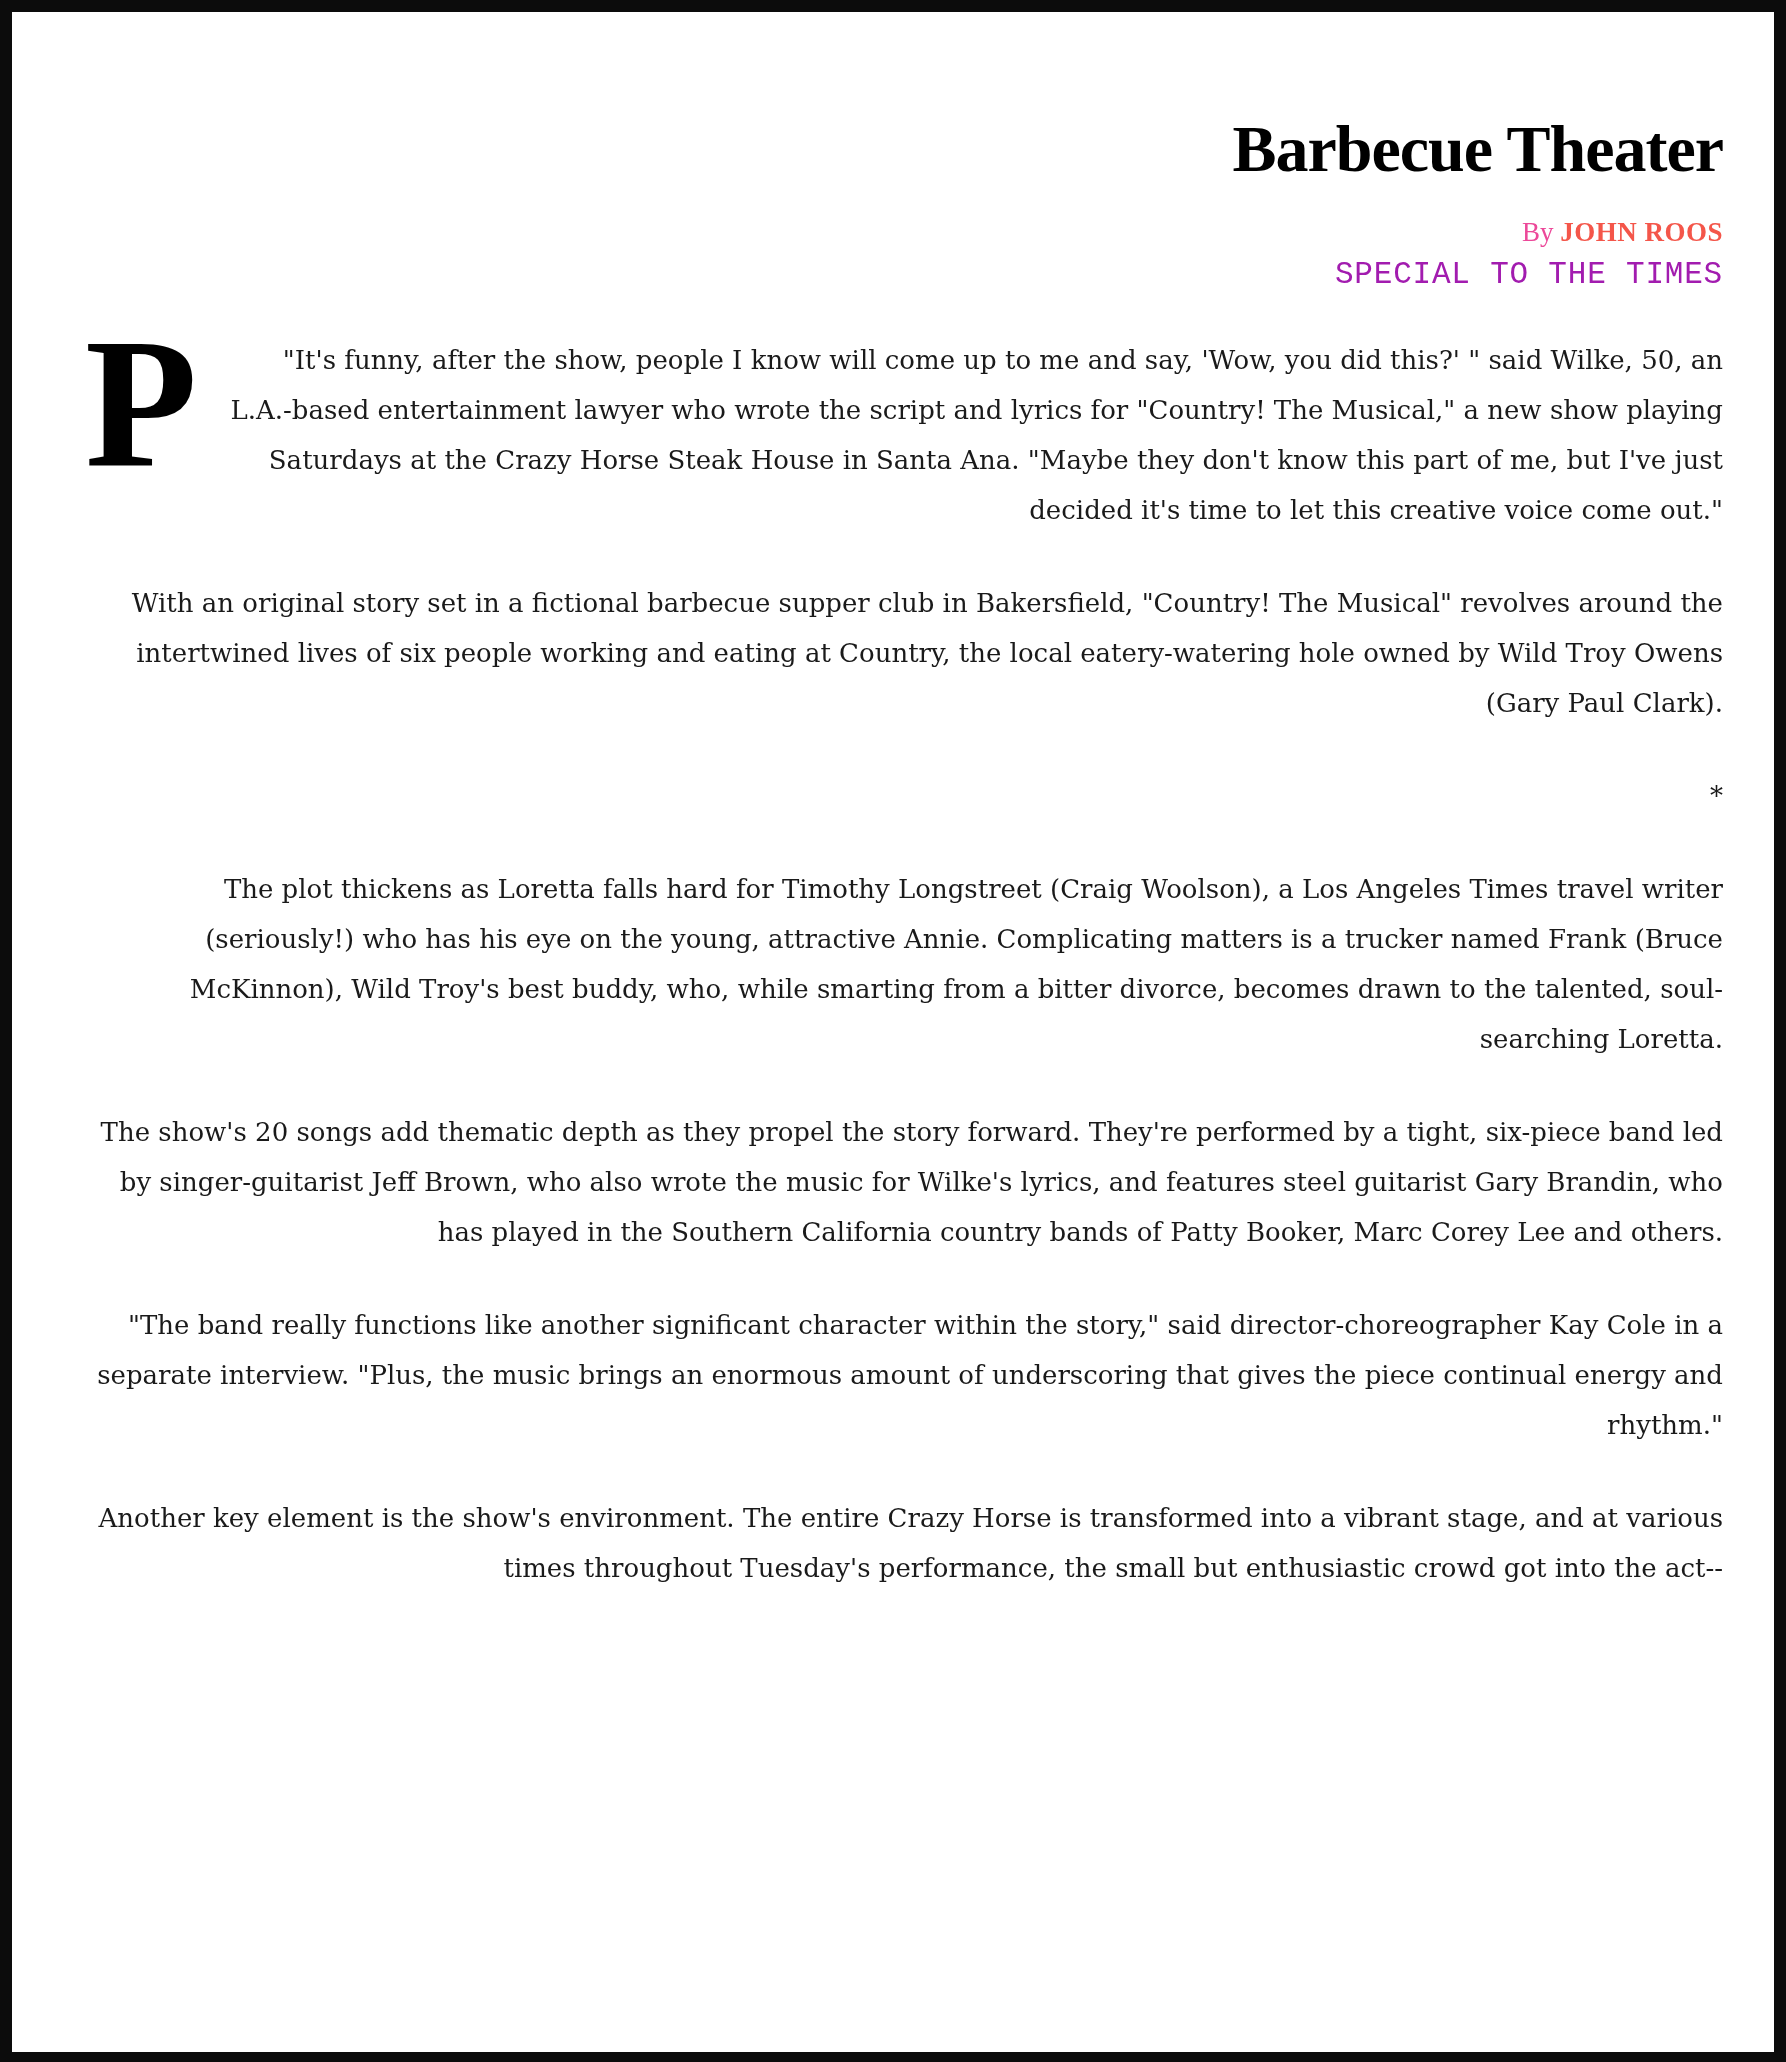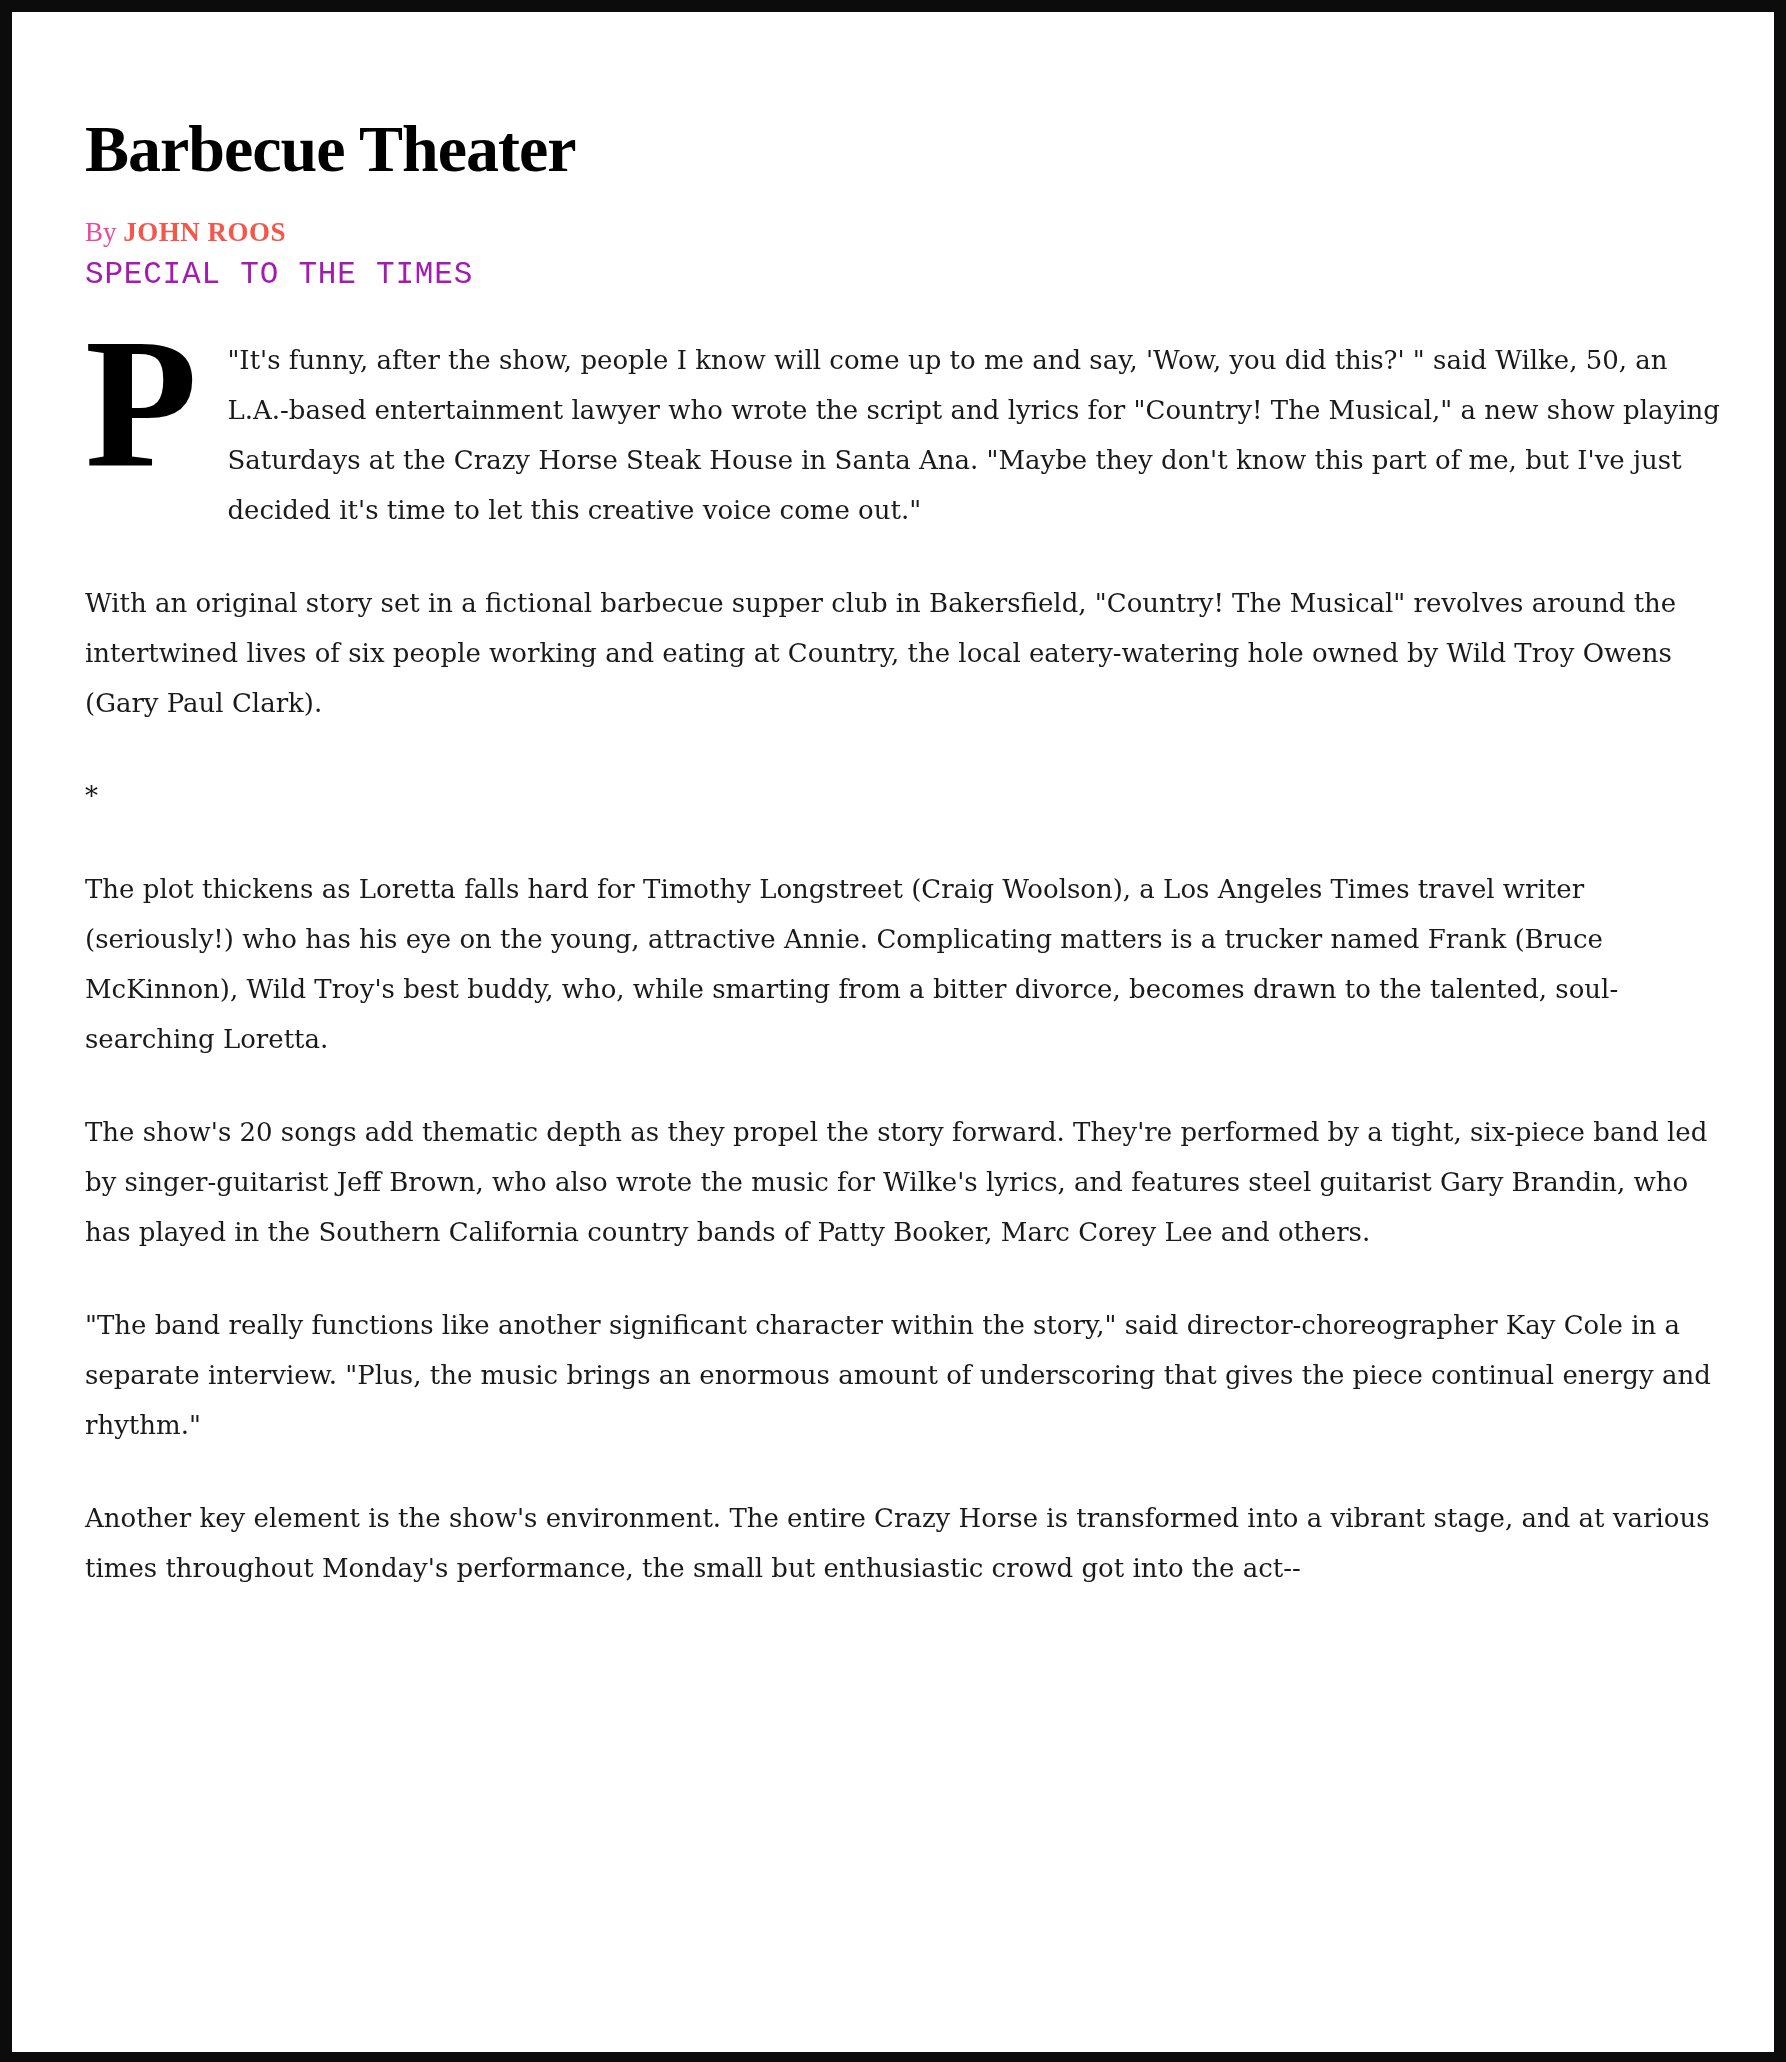--- a/index.html
+++ b/index.html
@@ -6,20 +6,21 @@
   .page {
     position: relative;
     width: 1786px;
     height: 2062px;
     box-sizing: border-box;
     background: #ffffff;
     border: 12px solid #0c0c0c;
     border-bottom-width: 10px;
     overflow: hidden;
     font-family: "DejaVu Serif", serif;
+    text-align: right;
   }
   .content {
     padding: 104px 51px 0 73px;
   }
   h1.title {
     margin: 0;
     font-family: "Liberation Serif", serif;
     font-weight: 700;
     font-size: 66px;
     line-height: 1.0;
@@ -102,17 +103,17 @@
 
 
       <p class="para">*</p>
 
       <p class="para">The plot thickens as Loretta falls hard for Timothy Longstreet (Craig Woolson), a Los Angeles Times travel writer (seriously!) who has his eye on the young, attractive Annie. Complicating matters is a trucker named Frank (Bruce McKinnon), Wild Troy's best buddy, who, while smarting from a bitter divorce, becomes drawn to the talented, soul-searching Loretta.</p>
 
       <p class="para">The show's 20 songs add thematic depth as they propel the story forward. They're performed by a tight, six-piece band led by singer-guitarist Jeff Brown, who also wrote the music for Wilke's lyrics, and features steel guitarist Gary Brandin, who has played in the Southern California country bands of Patty Booker, Marc Corey Lee and others.</p>
 
       <p class="para">"The band really functions like another significant character within the story," said director-choreographer Kay Cole in a separate interview. "Plus, the music brings an enormous amount of underscoring that gives the piece continual energy and rhythm."</p>
 
-      <p class="para">Another key element is the show's environment. The entire Crazy Horse is transformed into a vibrant stage, and at various times throughout Monday's performance, the small but enthusiastic crowd got into the act--</p>
+      <p class="para">Another key element is the show's environment. The entire Crazy Horse is transformed into a vibrant stage, and at various times throughout Tuesday's performance, the small but enthusiastic crowd got into the act--</p>
 
     </div>
   </div>
 </div>
 
 </body></html>

